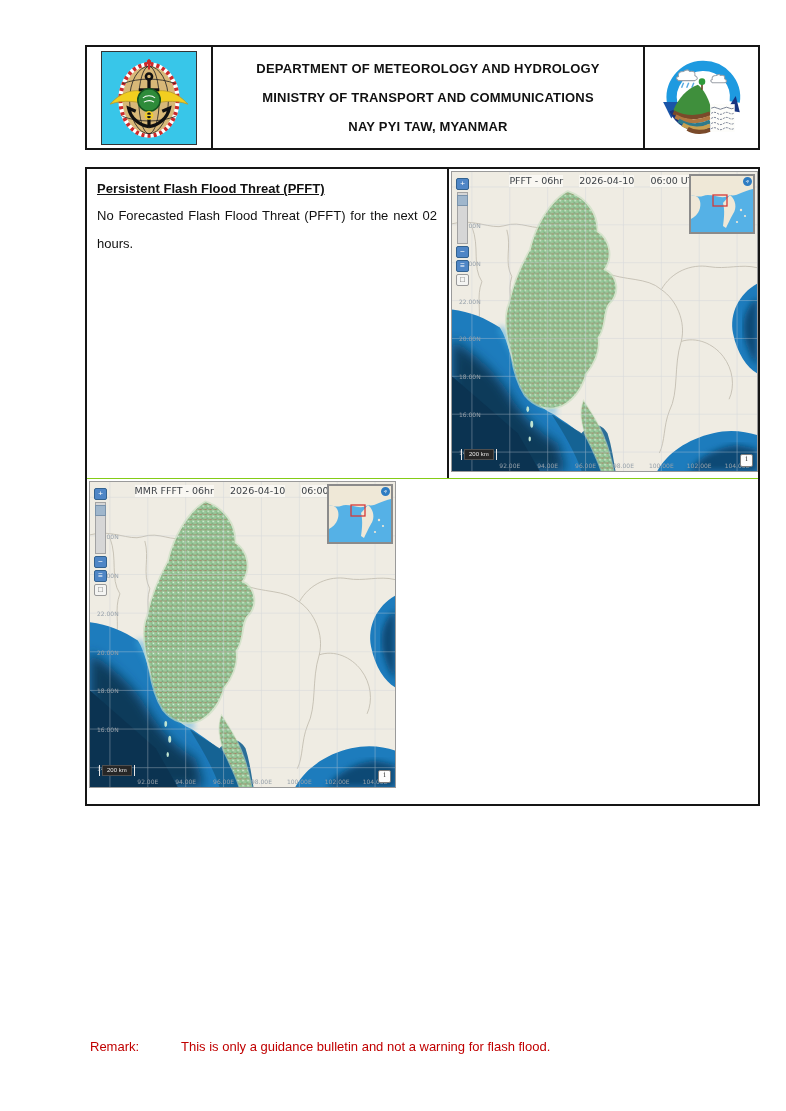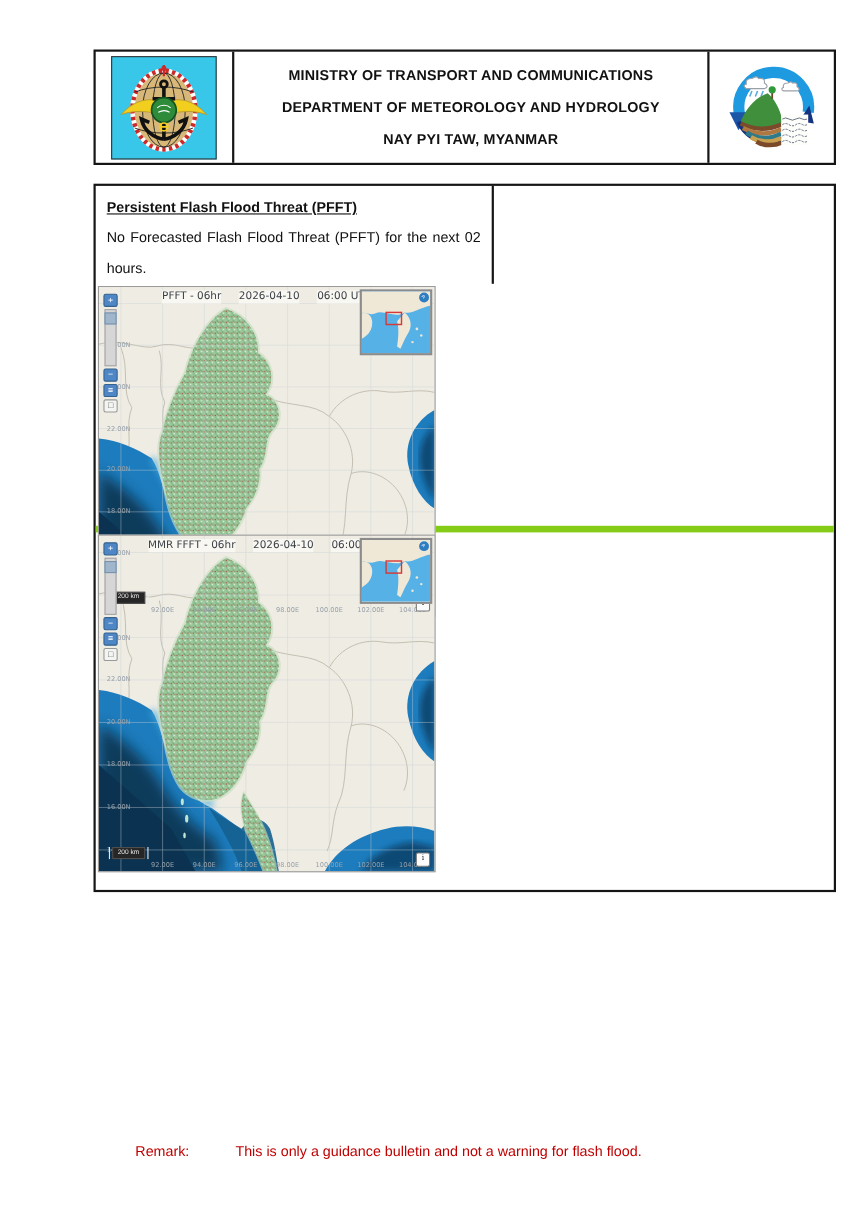--- a/index.html
+++ b/index.html
@@ -14,21 +14,21 @@
   .hdr-center{flex:1;flex-direction:column;}
   .hdr-right{width:113px;border-left:2px solid #151515;}
   .hdr-line{font-size:13px;font-weight:bold;line-height:29px;letter-spacing:.2px;
             text-align:center;white-space:nowrap;}
   .motc-logo{width:94px;height:92px;border:1.5px solid #333;background:#38c6e9;
              display:flex;align-items:center;justify-content:center;}
 
   
   .tbl{position:absolute;left:85px;top:167px;width:671px;border:2px solid #151515;background:#fff;}
   .trow{display:flex;}
-  .trow-1{height:309px;border-bottom:6px solid #84cc16;flex-direction:column;}
+  .trow-1{height:309px;border-bottom:1px solid #84cc16;}
   .trow-2{height:325px;}
   .tcell-text{width:340px;border-right:2px solid #151515;padding:7px 10px 0 10px;}
   .tcell-map{flex:1;position:relative;padding:2px 0 0 2px;}
   .sec-title{font-size:13px;font-weight:bold;text-decoration:underline;
              line-height:26px;white-space:nowrap;}
   .sec-body{font-size:13px;line-height:28px;text-align:justify;}
 
   
   .map{position:relative;width:305px;border:1px solid #9a9a9a;overflow:hidden;
        background:#efece3;}
@@ -70,21 +70,21 @@
             font-family:"DejaVu Serif", serif;}
 
   .inset{position:absolute;right:2px;top:2px;width:62px;height:56px;z-index:6;
          border:2px solid #8b8b8b;background:#fff;}
   .inset svg{display:block;width:100%;height:100%;}
   .inset-btn{position:absolute;right:1px;top:1px;width:9px;height:9px;border-radius:50%;
              background:#2e7cc2;color:#fff;font-size:6px;line-height:9px;text-align:center;
              transform:rotate(-45deg);}
 
   
-  .remark{position:absolute;left:90px;top:1039px;display:flex;color:#c00000;font-size:13px;margin-left:33px;}
+  .remark{position:absolute;left:90px;top:1039px;display:flex;color:#c00000;font-size:13px;}
   .remark-label{width:91px;}
 </style>
 </head>
 <body>
 
 <div class="hdr">
   <div class="hdr-cell hdr-left">
     <div class="motc-logo">
       <svg viewBox="0 0 92 92">
         <ellipse cx="46" cy="48" rx="28" ry="35" fill="#d8b878"></ellipse>
@@ -107,22 +107,22 @@
           <path d="M46,74 C55,73 64,66 66,56 L59,59" stroke-width="3.2"></path>
         </g>
         <circle cx="46" cy="48" r="11" fill="#2e8b3a" stroke="#14521f" stroke-width="1.5"></circle>
         <path d="M40,46 C43,43 49,43 52,46 M41,50 C45,48 48,48 51,50" stroke="#fff" stroke-width="1" fill="none"></path>
         <circle cx="46" cy="63" r="3.5" fill="none" stroke="#f2cf1f" stroke-width="1.4"></circle>
         <path d="M43,63 H49" stroke="#f2cf1f" stroke-width="1.4"></path>
       </svg>
     </div>
   </div>
   <div class="hdr-cell hdr-center">
+    <div class="hdr-line">DEPARTMENT OF METEOROLOGY AND HYDROLOGY</div>
     <div class="hdr-line">MINISTRY OF TRANSPORT AND COMMUNICATIONS</div>
-    <div class="hdr-line">DEPARTMENT OF METEOROLOGY AND HYDROLOGY</div>
     <div class="hdr-line">NAY PYI TAW, MYANMAR</div>
   </div>
   <div class="hdr-cell hdr-right">
     <svg viewBox="0 0 88 88" width="90" height="90">
       <path d="M15,50 A31,31 0 1 1 76,48" fill="none" stroke="#1e9ae0" stroke-width="10"></path>
       <polygon points="6,48 24,48 14,64" fill="#1a55a8"></polygon>
       <path d="M15,56 A31,31 0 0 0 73,52" fill="none" stroke="#16337f" stroke-width="6"></path>
       <polygon points="68,56 81,58 77,42" fill="#16337f"></polygon>
       <g stroke="#9aa0a8" stroke-width="1" fill="#ffffff">
         <path d="M26,18 q-6,0 -5,5 q-4,1 0,4 h16 q5,-2 0,-5 q1,-5 -5,-4 q-2,-3 -6,0 Z"></path>

